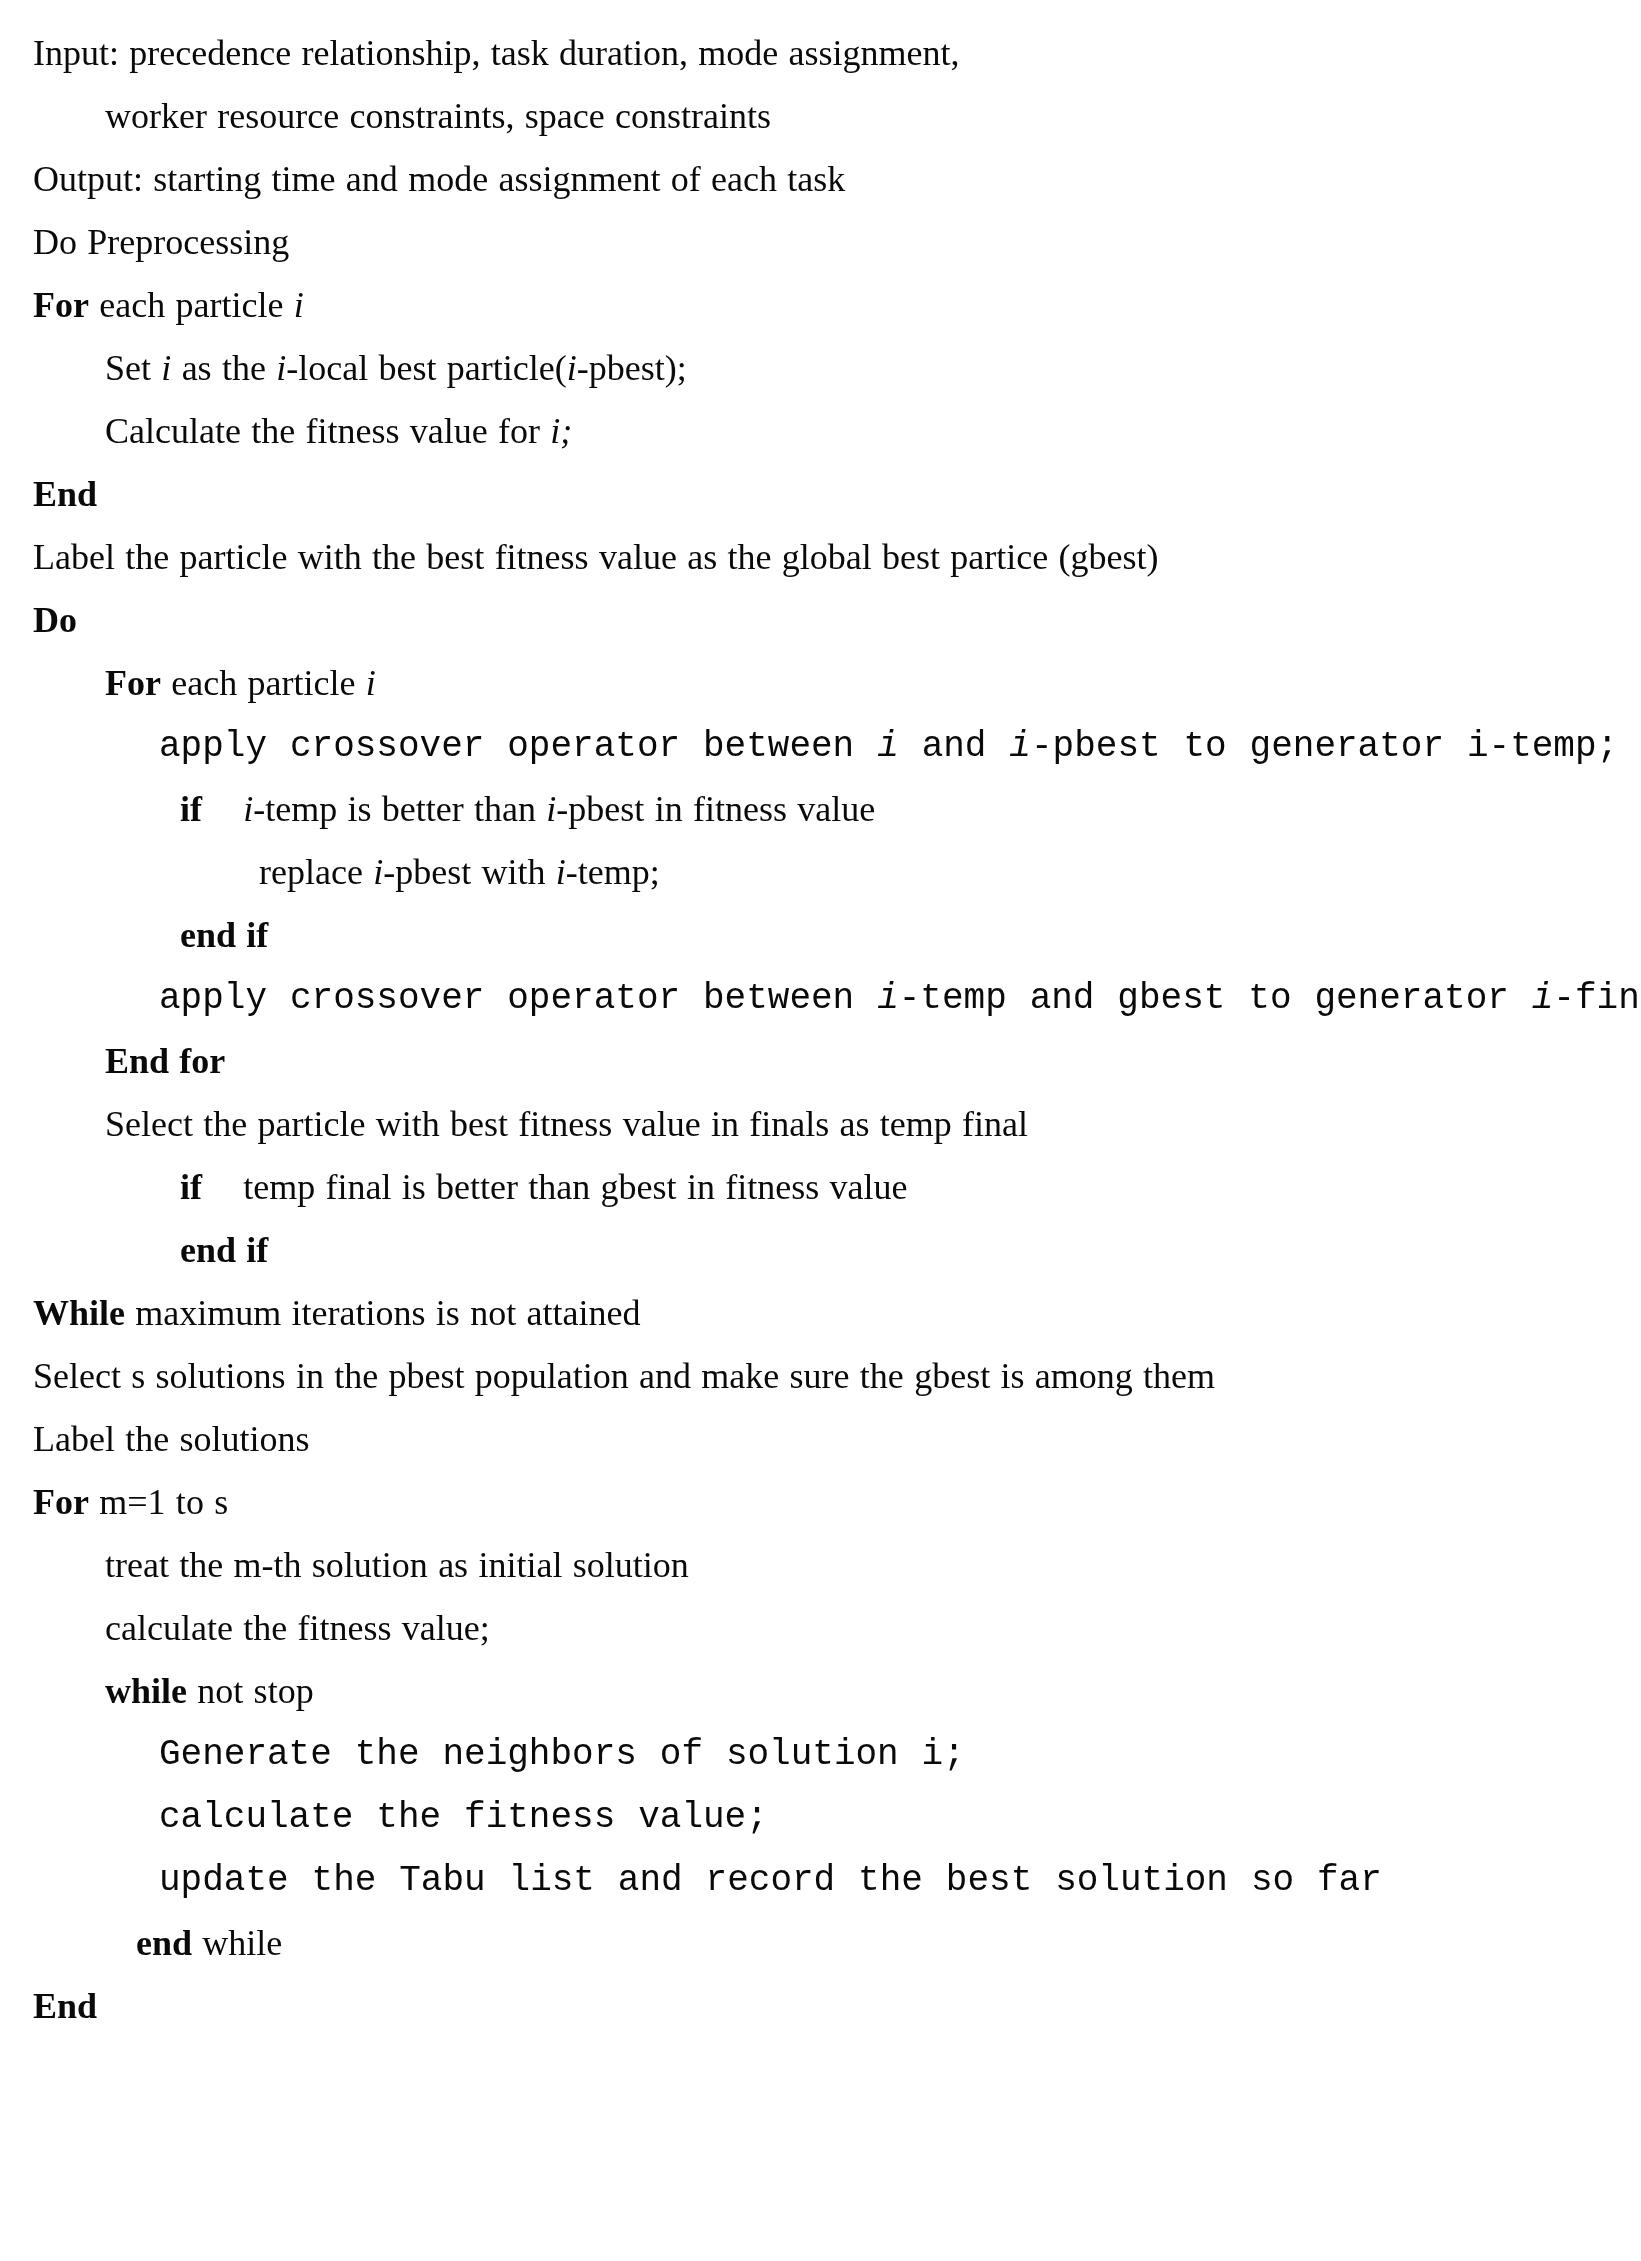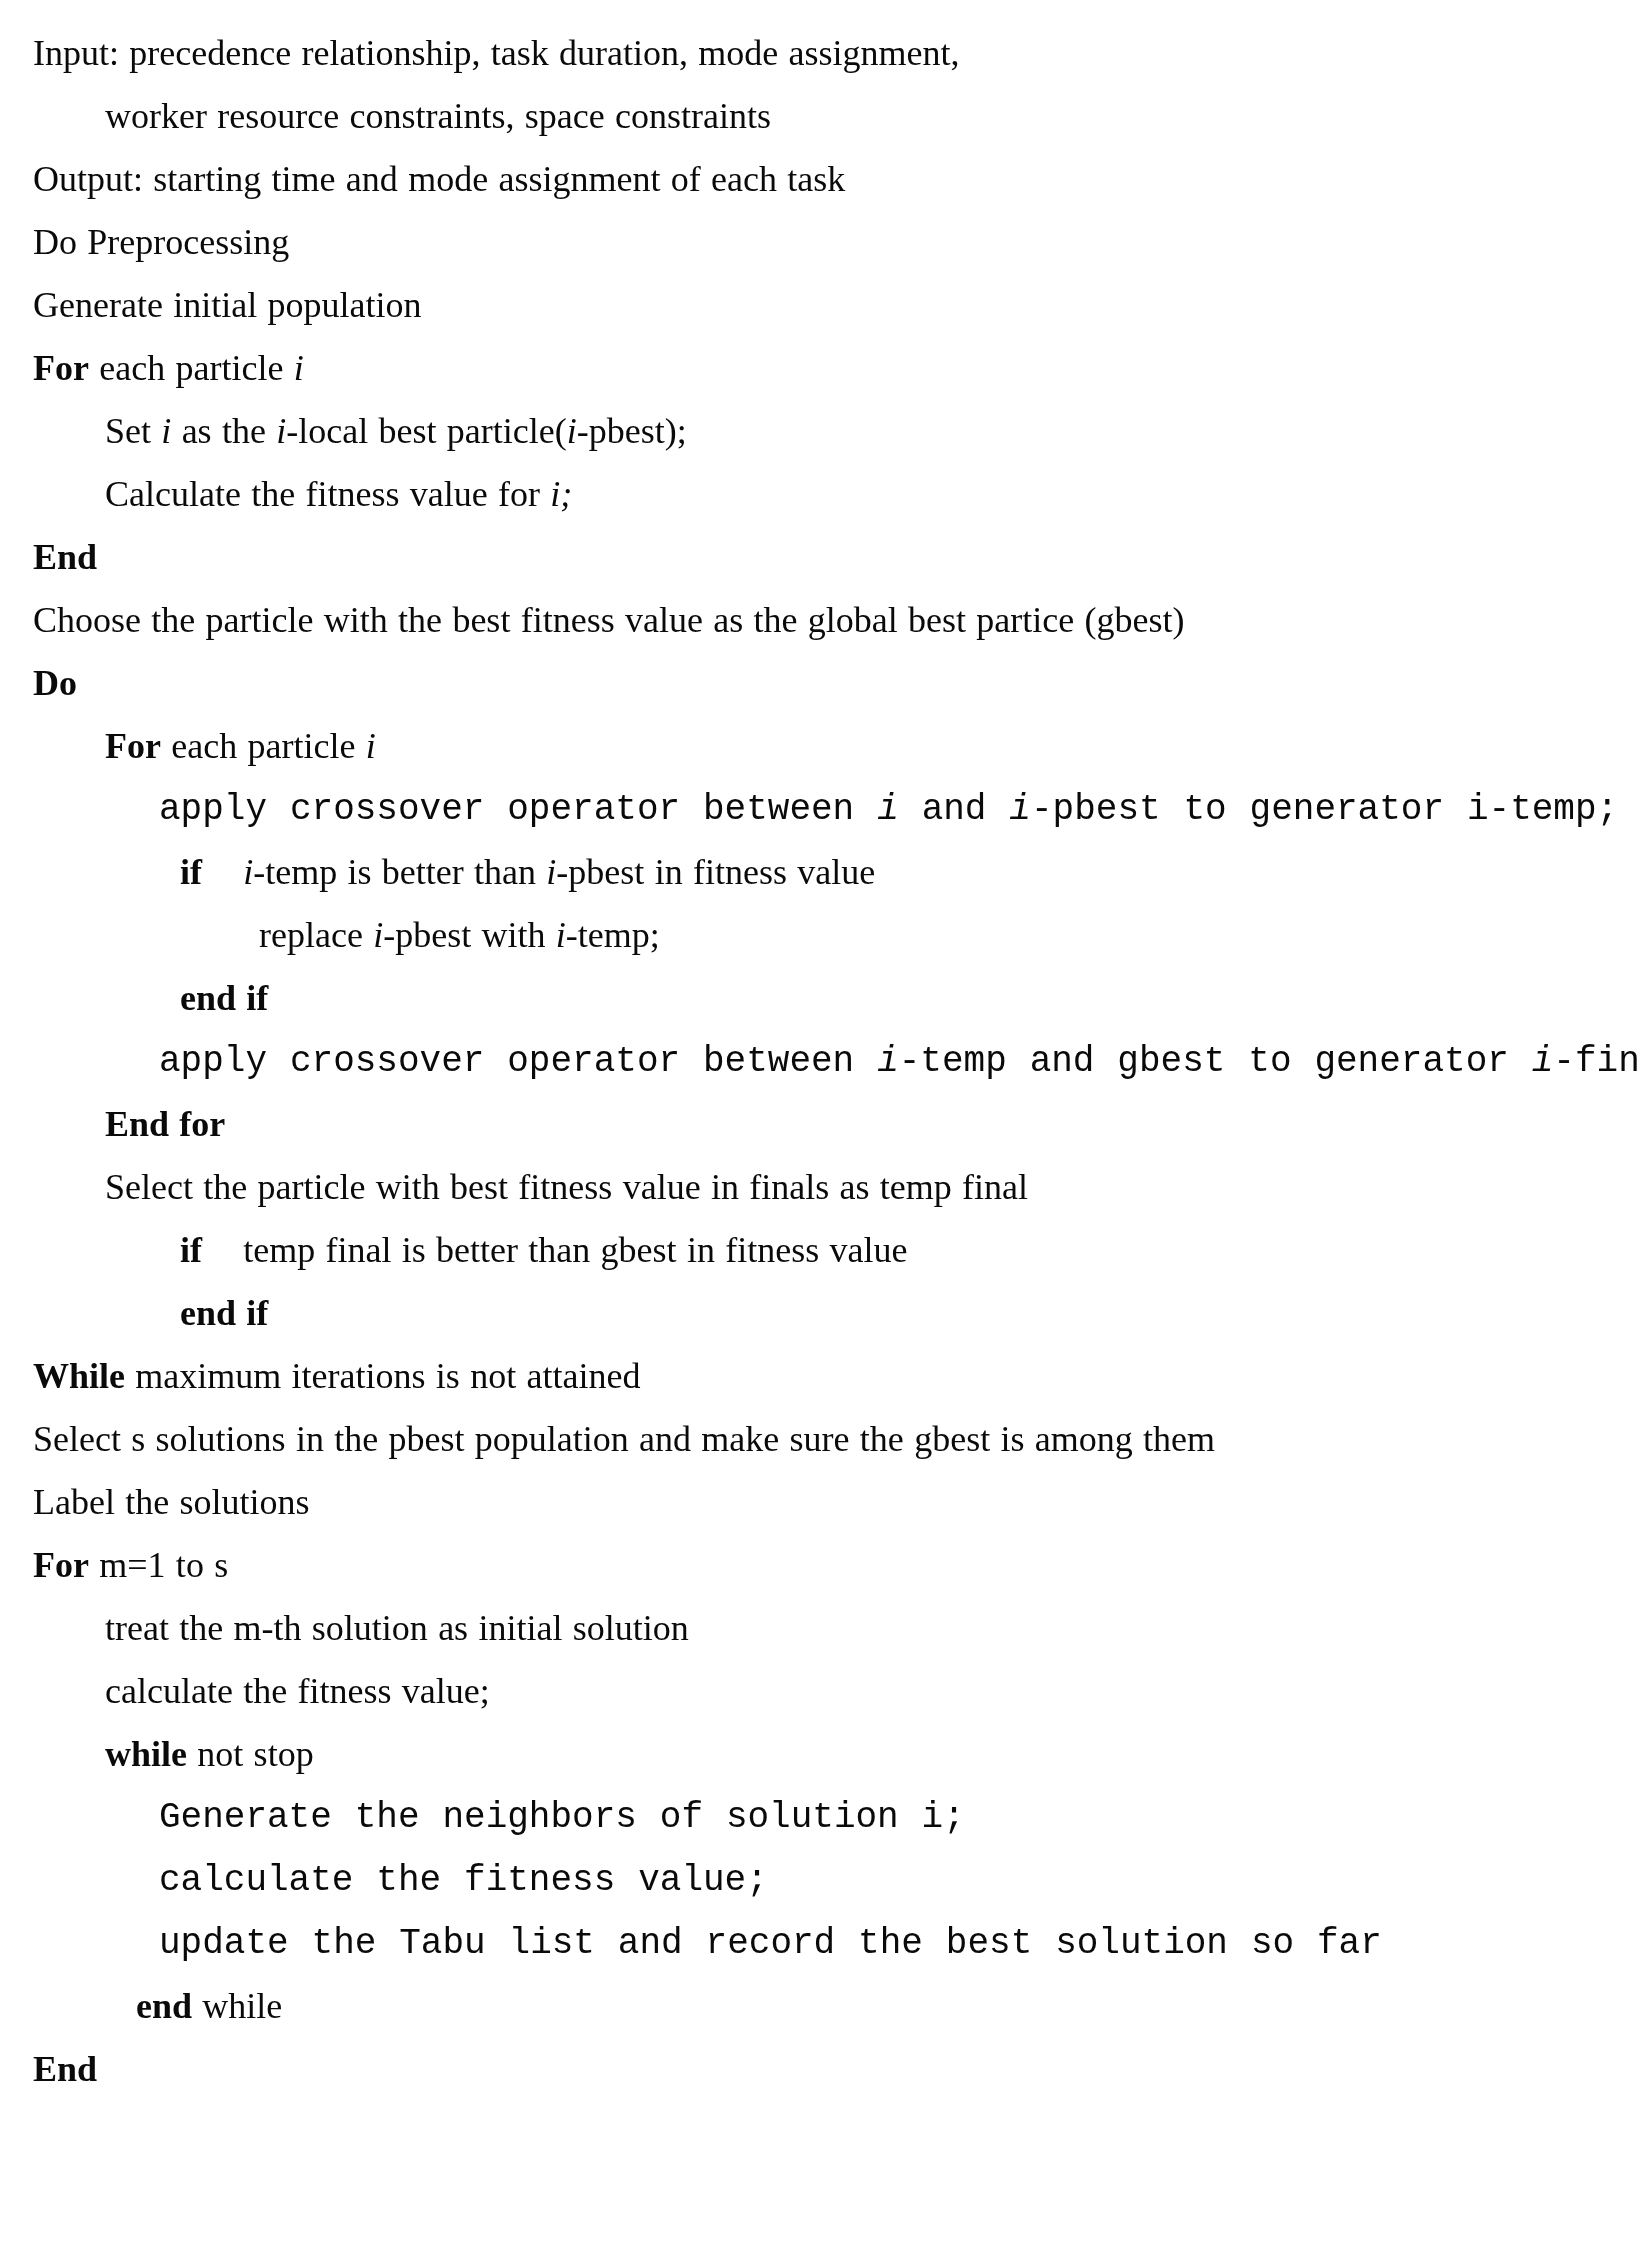--- a/index.html
+++ b/index.html
@@ -42,26 +42,25 @@
 </style>
 </head>
 <body>
 
 <div id="pseudocode-page">
   <div id="pseudocode-body">
       <div class="code-line ind-0"><span>Input: precedence relationship, task duration, mode assignment,</span></div>
       <div class="code-line ind-1"><span>worker resource constraints, space constraints</span></div>
       <div class="code-line ind-0"><span>Output: starting time and mode assignment of each task</span></div>
       <div class="code-line ind-0"><span>Do Preprocessing</span></div>
-      <div class="code-line ind-0"><span>Generate initial population</span></div>
       <div class="code-line ind-0"><span class="seg-b">For</span><span> each particle </span><span class="seg-i">i</span></div>
       <div class="code-line ind-1"><span>Set </span><span class="seg-i">i</span><span> as the </span><span class="seg-i">i</span><span>-local best particle(</span><span class="seg-i">i</span><span>-pbest);</span></div>
       <div class="code-line ind-1"><span>Calculate the fitness value for </span><span class="seg-i">i;</span></div>
       <div class="code-line ind-0"><span class="seg-b">End</span></div>
-      <div class="code-line ind-0"><span>Choose the particle with the best fitness value as the global best partice (gbest)</span></div>
+      <div class="code-line ind-0"><span>Label the particle with the best fitness value as the global best partice (gbest)</span></div>
       <div class="code-line ind-0"><span class="seg-b">Do</span></div>
       <div class="code-line ind-1"><span class="seg-b">For</span><span> each particle </span><span class="seg-i">i</span></div>
       <div class="code-line ind-2"><span>apply crossover operator between </span><span class="seg-i">i</span><span> and </span><span class="seg-i">i</span><span>-pbest to generator i-temp;</span></div>
       <div class="code-line ind-3"><span class="seg-b">if</span><span>    </span><span class="seg-i">i</span><span>-temp is better than </span><span class="seg-i">i</span><span>-pbest in fitness value</span></div>
       <div class="code-line ind-5"><span>replace </span><span class="seg-i">i</span><span>-pbest with </span><span class="seg-i">i</span><span>-temp;</span></div>
       <div class="code-line ind-3"><span class="seg-b">end if</span></div>
       <div class="code-line ind-2"><span>apply crossover operator between </span><span class="seg-i">i</span><span>-temp and gbest to generator </span><span class="seg-i">i</span><span>-final;</span></div>
       <div class="code-line ind-1"><span class="seg-b">End for</span></div>
       <div class="code-line ind-1"><span>Select the particle with best fitness value in finals as temp final</span></div>
       <div class="code-line ind-3"><span class="seg-b">if</span><span>    temp final is better than gbest in fitness value</span></div>

